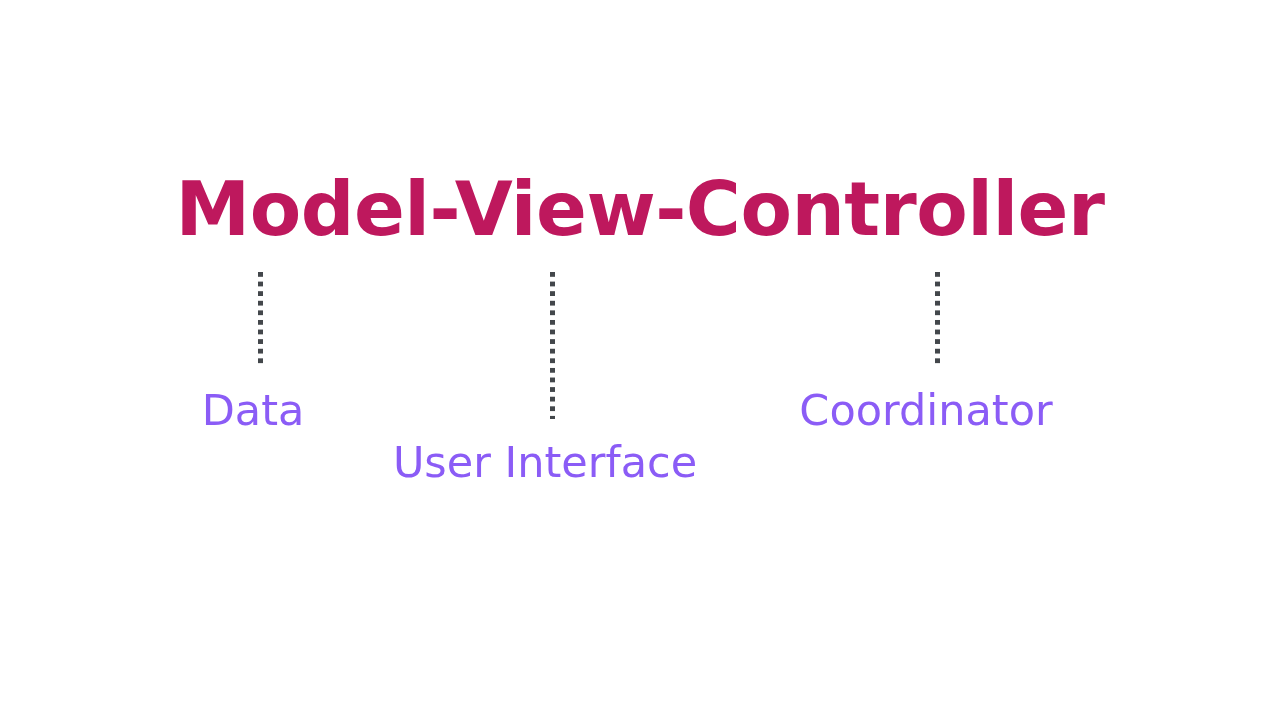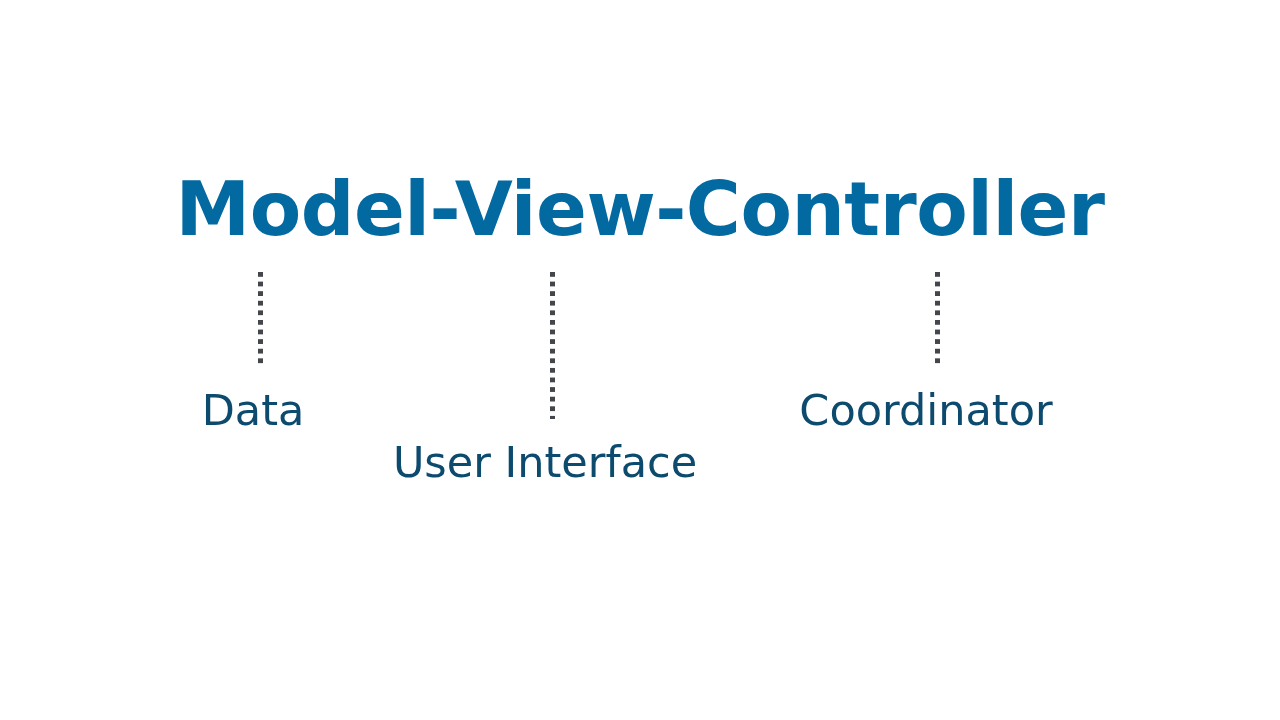--- a/index.html
+++ b/index.html
@@ -26,21 +26,21 @@
     position: absolute;
     left: 0;
     top: 168px;
     width: 1280px;
     text-align: center;
     font-family: "DejaVu Sans", sans-serif;
     font-weight: bold;
     font-size: 75px;
     line-height: 82px;
     letter-spacing: -0.5px;
-    color: #0369a1;
+    color: #be185d;
     white-space: nowrap;
   }
 
   
   .connector {
     position: absolute;
     width: 5px;
     background-image: linear-gradient(
         to bottom,
         #43474b 0px,
@@ -54,21 +54,21 @@
   #connector-view       { left: 550px; top: 272px; height: 147px; }
   #connector-controller { left: 935px; top: 272px; height: 94px; }
 
   
   .leaf-label {
     position: absolute;
     font-family: "DejaVu Sans", sans-serif;
     font-weight: normal;
     font-size: 43px;
     line-height: 50px;
-    color: #0c4a6e;
+    color: #8b5cf6;
     white-space: nowrap;
     text-align: center;
     transform: translateX(-50%);
   }
   #label-data        { left: 253px; top: 385px; }
   #label-ui          { left: 545px; top: 437px; }
   #label-coordinator { left: 926px; top: 385px; }
 </style>
 </head>
 <body>

